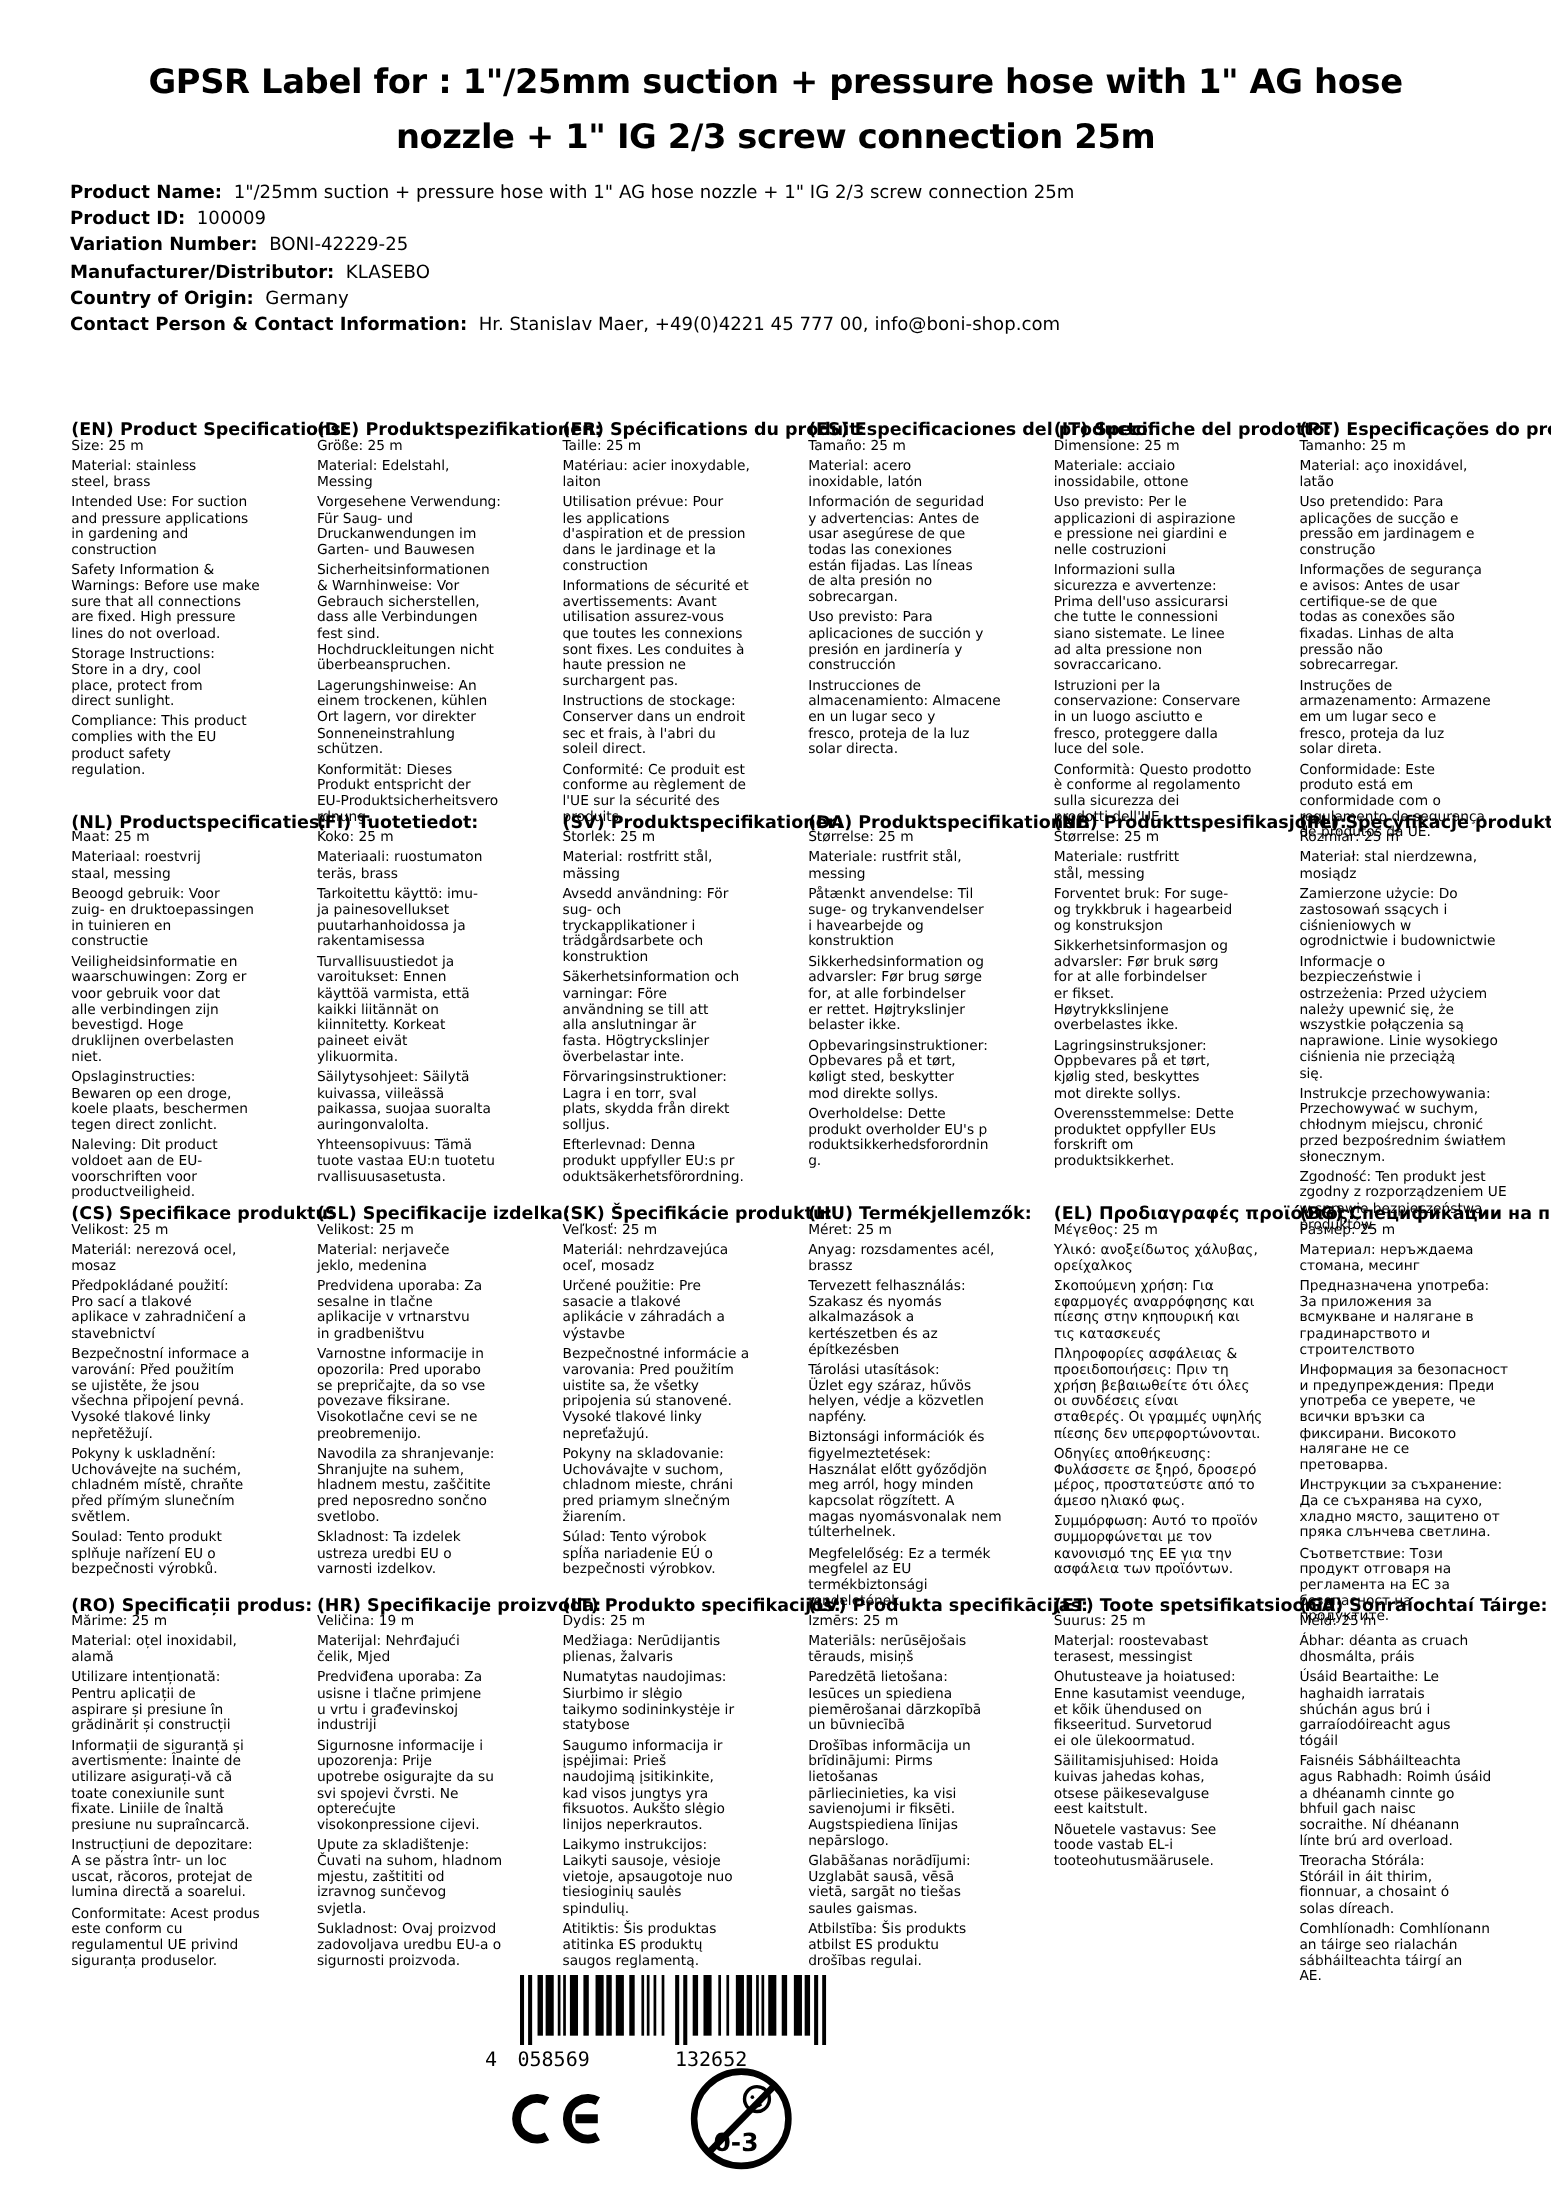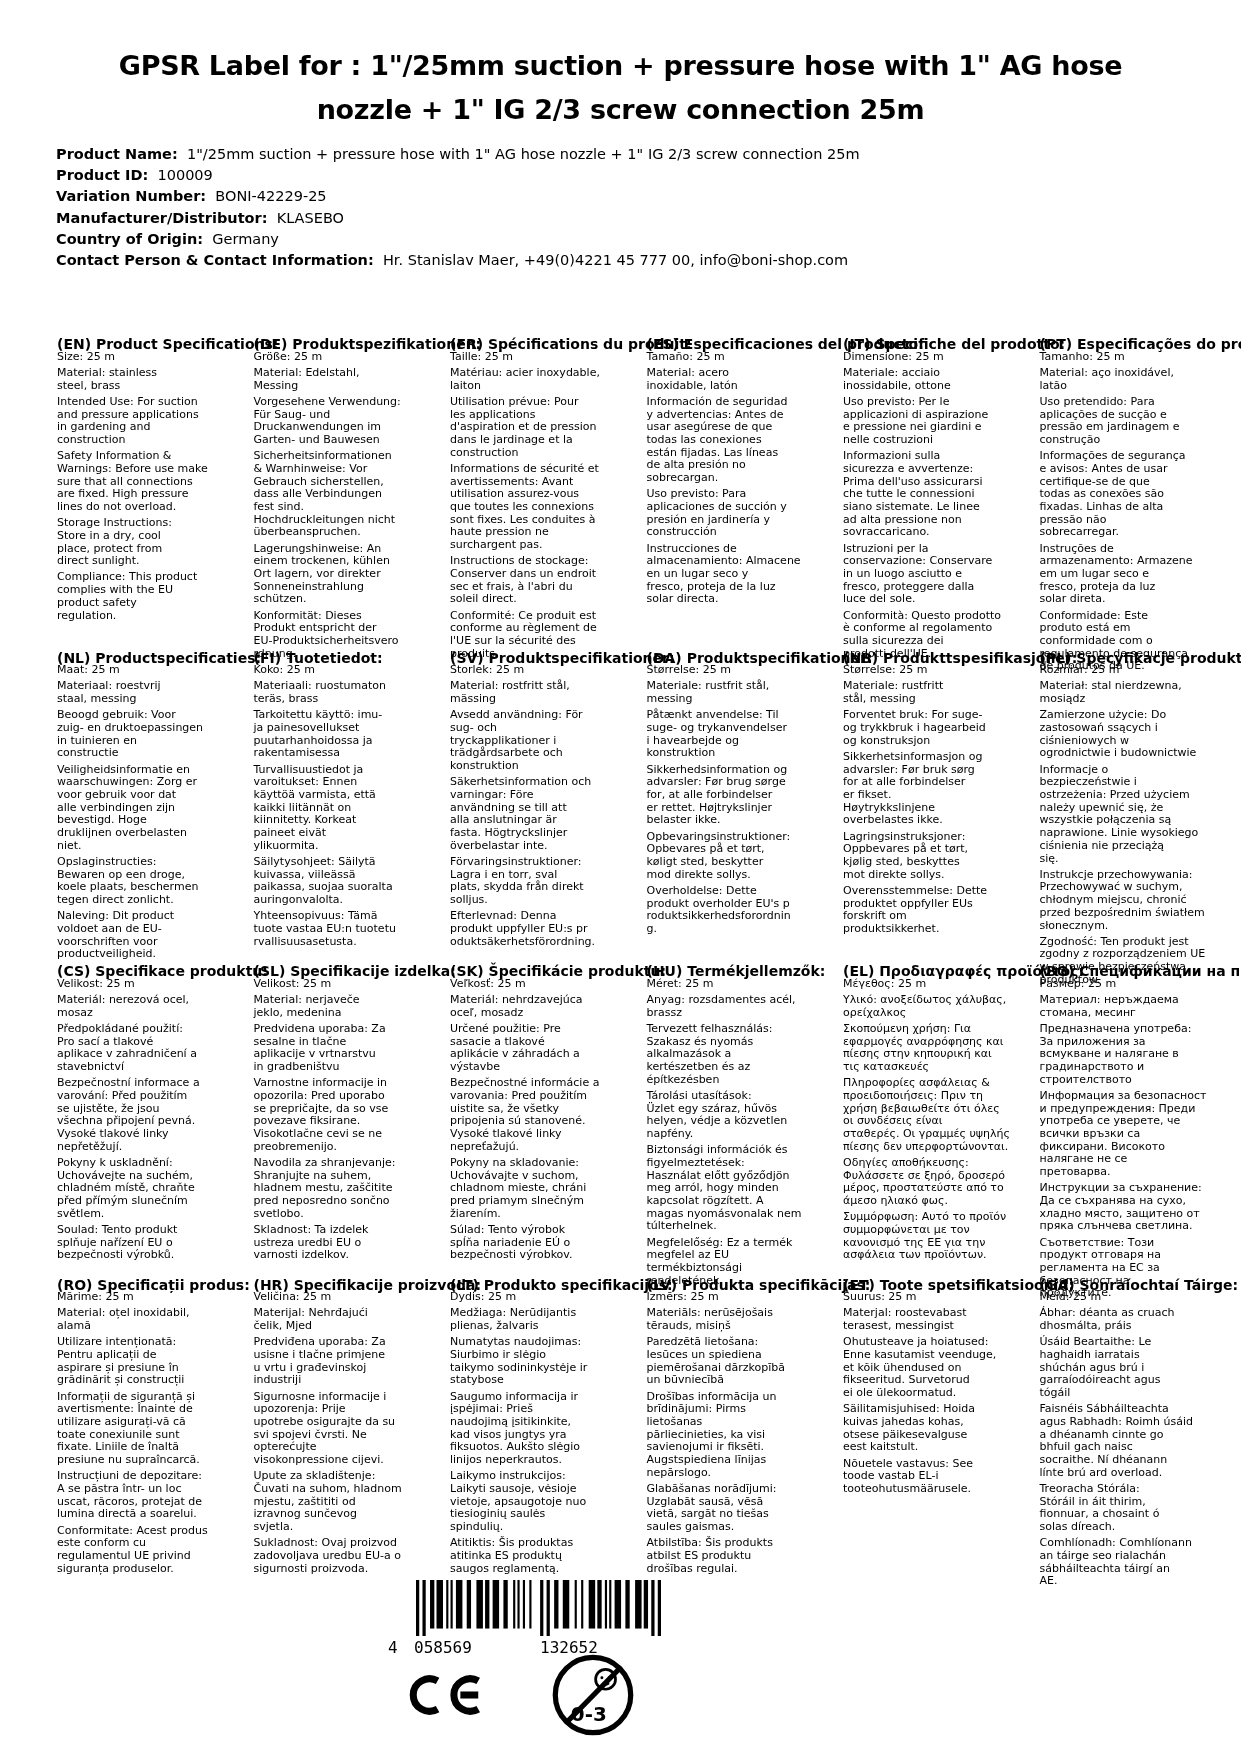--- a/index.html
+++ b/index.html
@@ -516,21 +516,21 @@
 A se păstra într- un loc
 uscat, răcoros, protejat de
 lumina directă a soarelui.</div>
         <div class="spec-para">Conformitate: Acest produs
 este conform cu
 regulamentul UE privind
 siguranța produselor.</div>
       </div>
       <div class="spec-block">
         <div class="spec-heading">(HR) Specifikacije proizvoda:</div>
-        <div class="spec-para">Veličina: 25 m</div>
+        <div class="spec-para">Veličina: 19 m</div>
         <div class="spec-para">Materijal: Nehrđajući
 čelik, Mjed</div>
         <div class="spec-para">Predviđena uporaba: Za
 usisne i tlačne primjene
 u vrtu i građevinskoj
 industriji</div>
         <div class="spec-para">Sigurnosne informacije i
 upozorenja: Prije
 upotrebe osigurajte da su
 svi spojevi čvrsti. Ne

